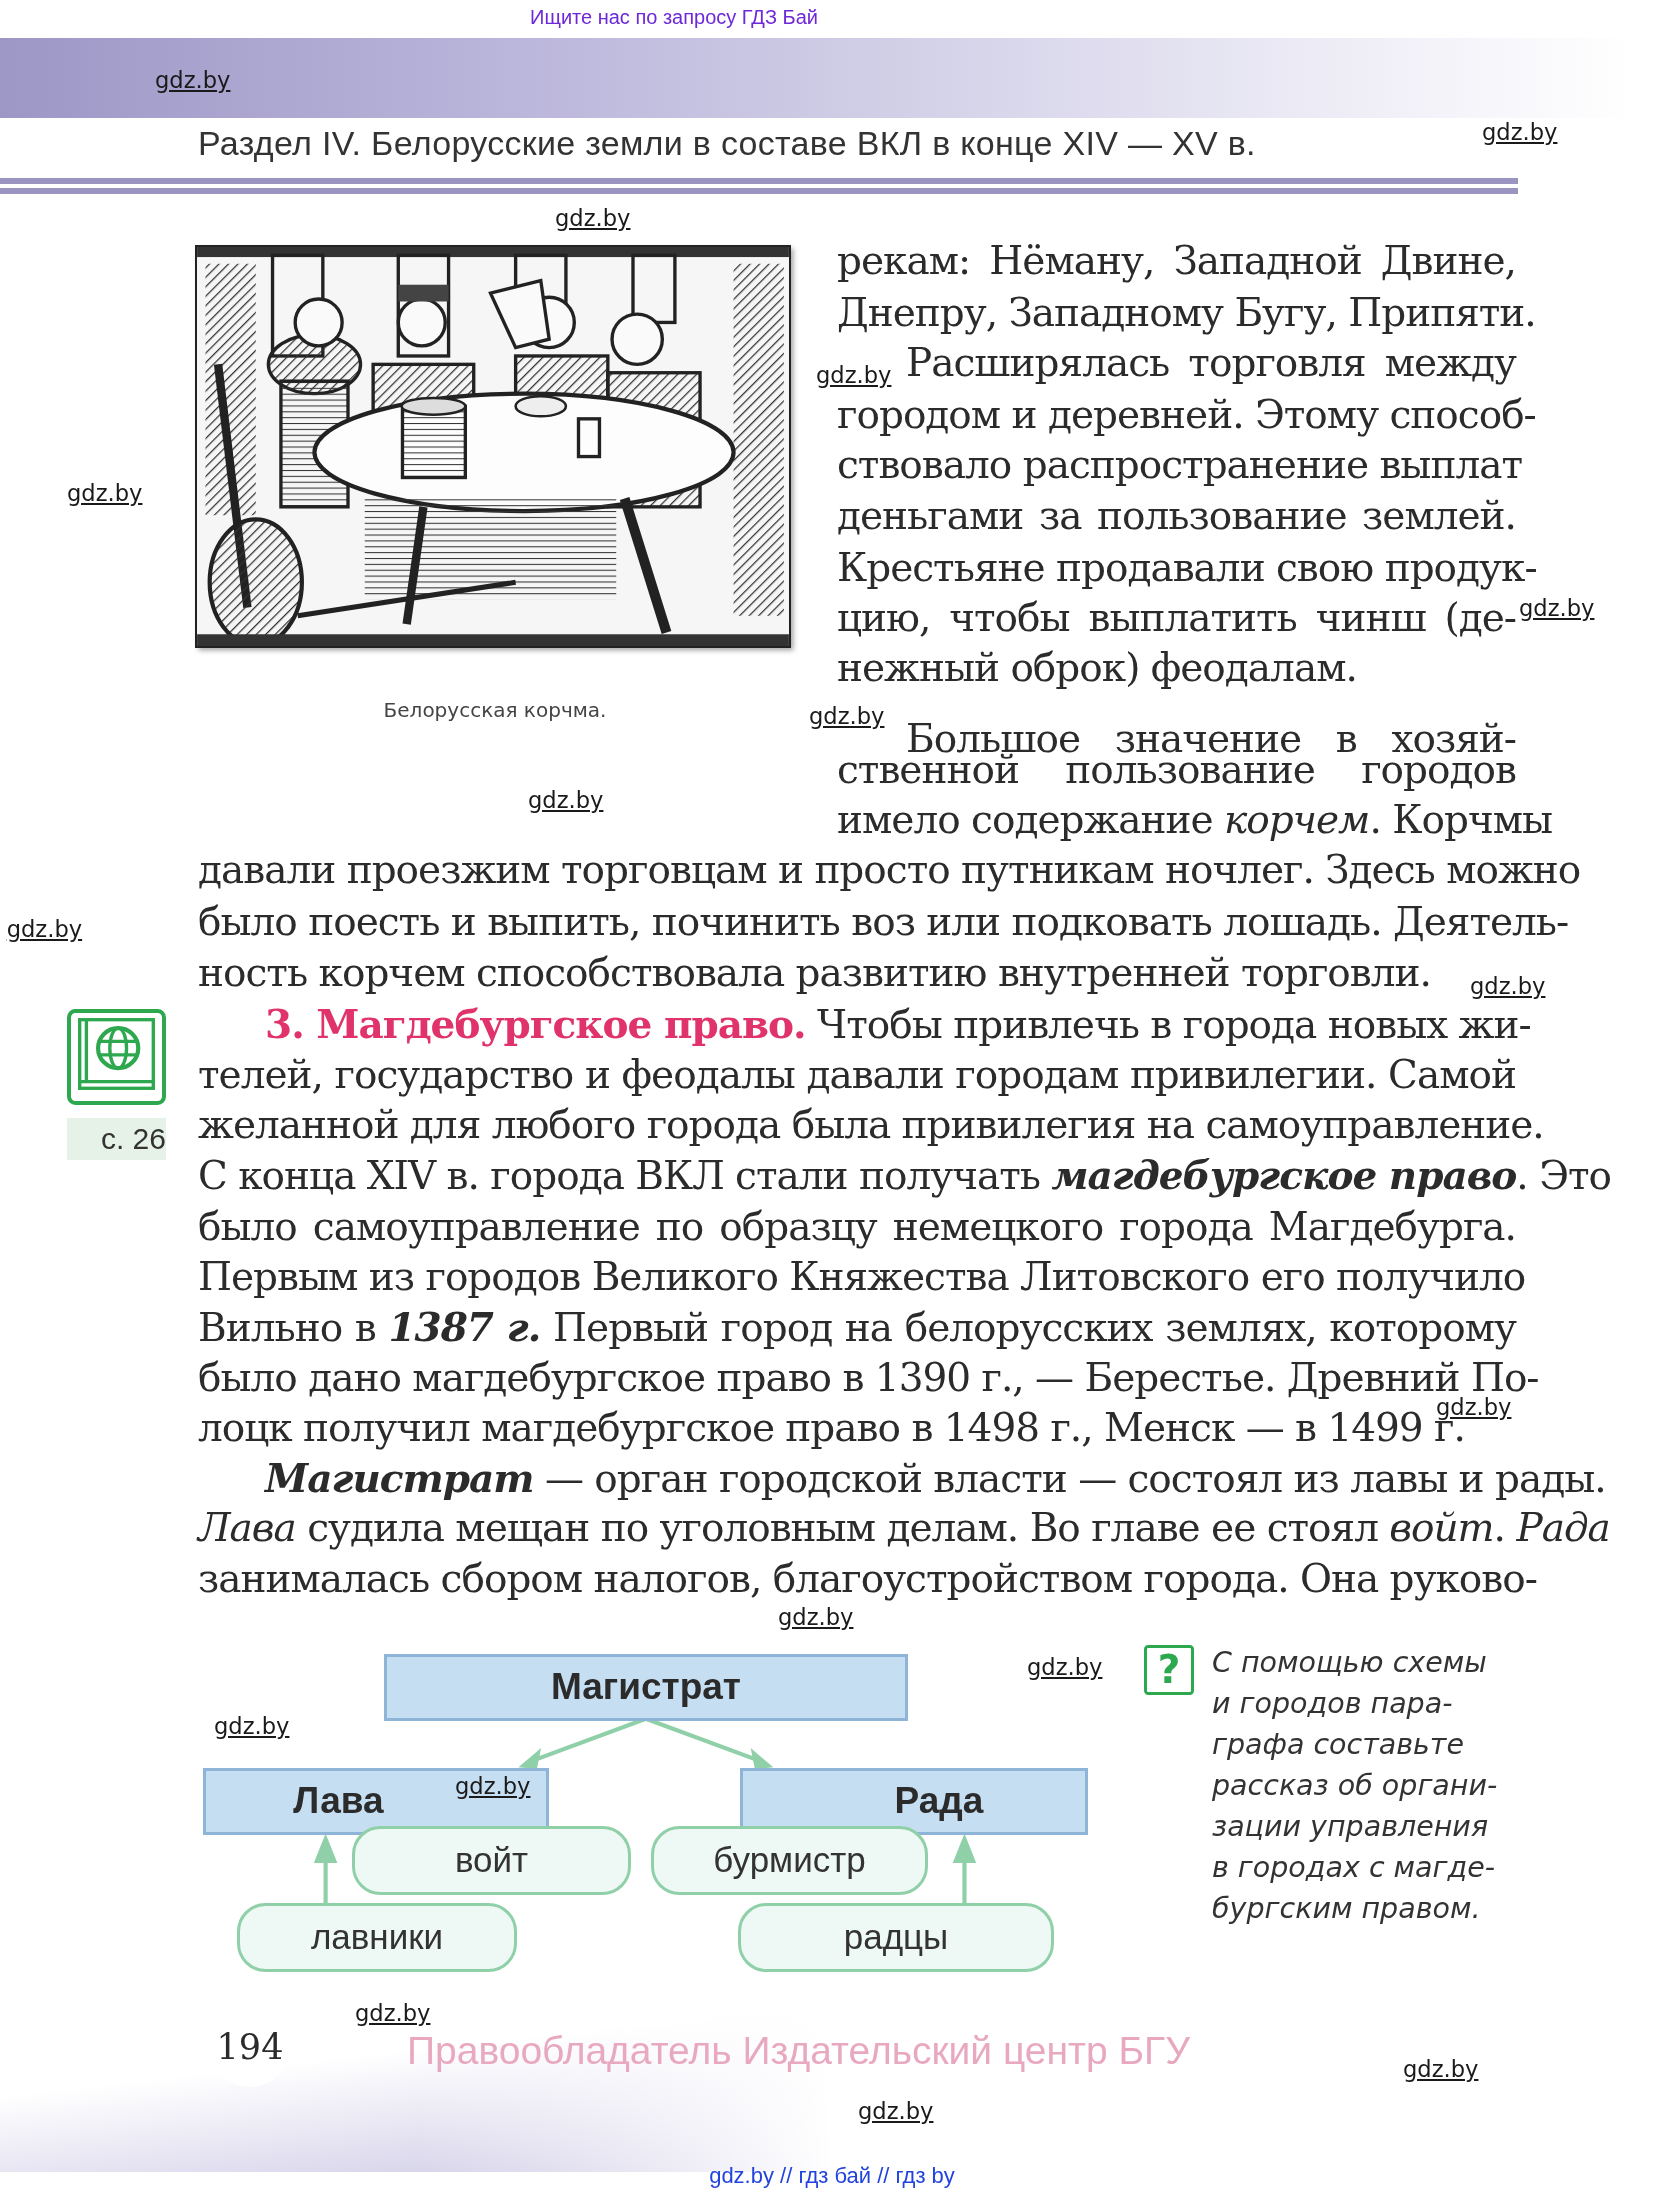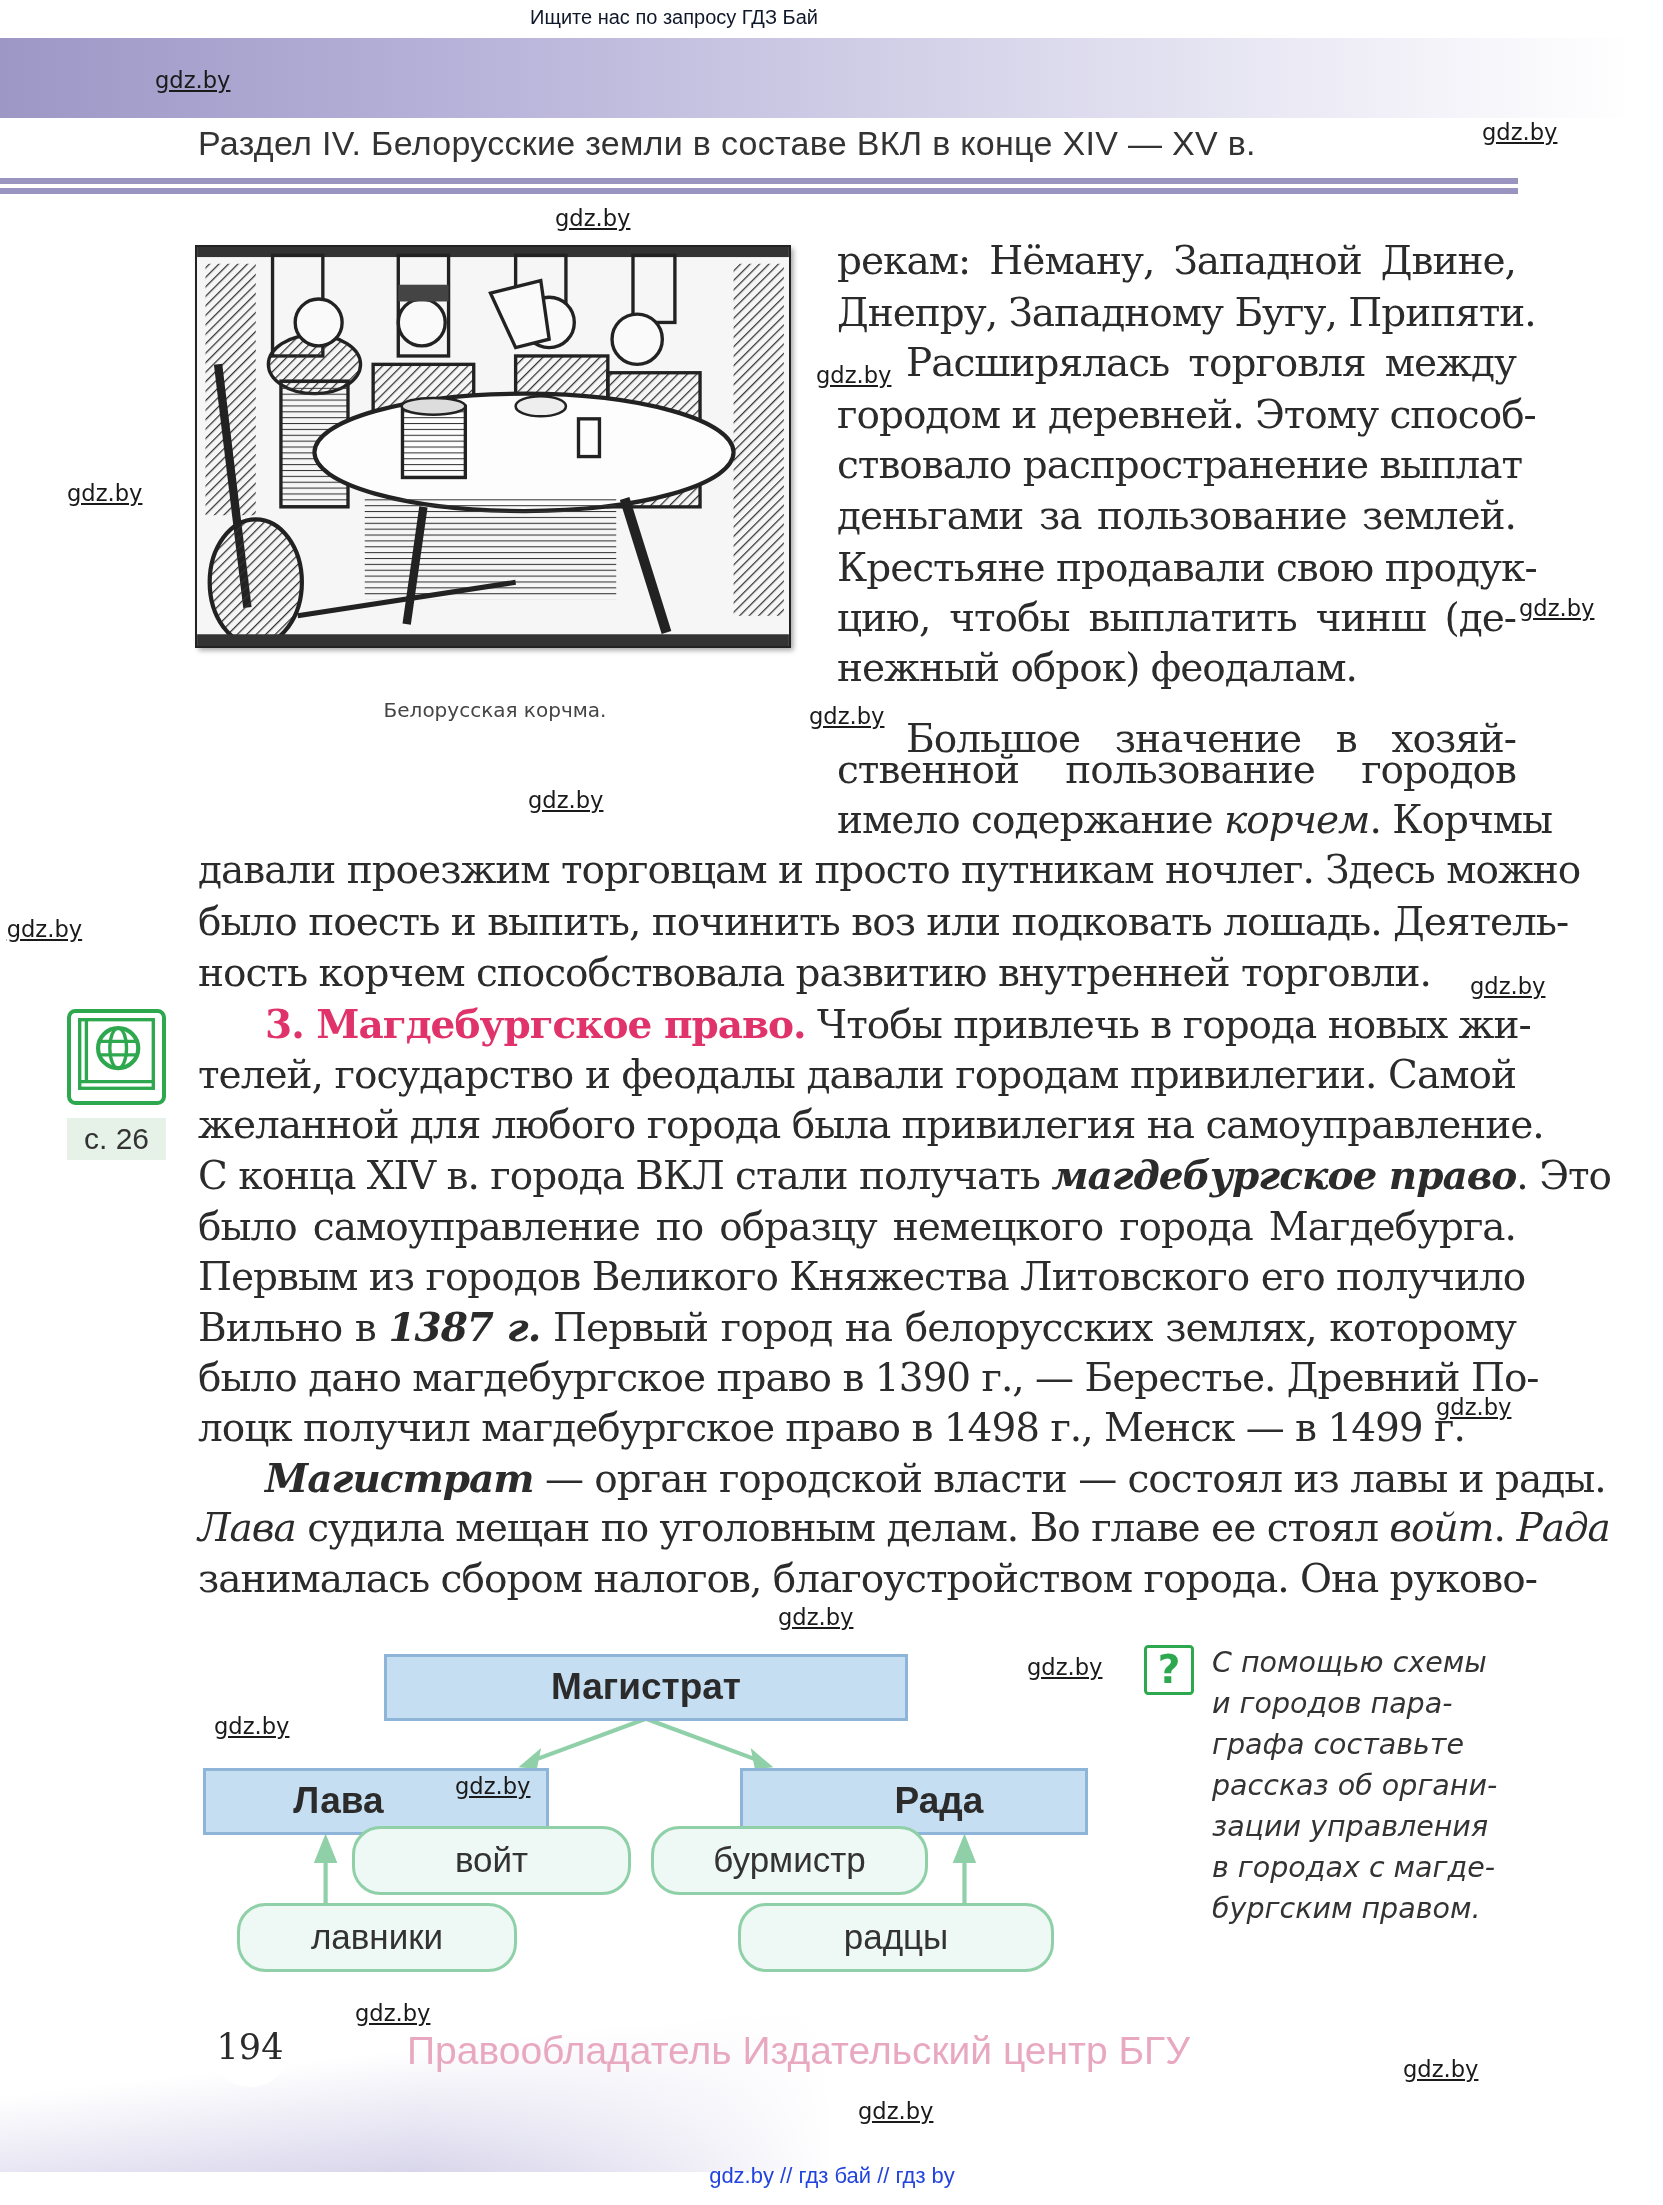--- a/index.html
+++ b/index.html
@@ -1,34 +1,34 @@
 <!DOCTYPE html>
 <html style="font-size:13.4px"><head>
 <meta charset="utf-8">
 <style>
   html, body { margin:0; padding:0; }
   body { width:1664px; height:2205px; position:relative; background:#ffffff; overflow:hidden; font-family:"DejaVu Serif", serif; color:#2b2b2b; }
   .abs { position:absolute; }
-  .top-banner { left:0; top:0; width:1348px; height:34px; text-align:center; color:#0f172a; font-family:"Liberation Sans", sans-serif; font-size:20px; line-height:34px; }
+  .top-banner { left:0; top:0; width:1348px; height:34px; text-align:center; color:#6d28d9; font-family:"Liberation Sans", sans-serif; font-size:20px; line-height:34px; }
   .header-band { left:0; top:38px; width:1635px; height:80px; background:linear-gradient(to right,#9d97c6 0%,#b9b4da 30%,#d7d5ea 60%,#f1f0f8 85%,#ffffff 100%); }
   .wm { font-family:"DejaVu Sans", sans-serif; font-size:22.6px; color:#1a1a1a; white-space:nowrap;text-decoration:underline; }
   .section-title { left:198px; top:124px; font-family:"Liberation Sans", sans-serif; font-size:34px; color:#333; white-space:nowrap; letter-spacing:0.3px; }
   .rule { left:0; width:1518px; height:5.9px; background:#9a94c0; }
   .woodcut { left:195px; top:245px; width:592px; height:399px; border:2.5px solid #222; box-shadow:2.5px 3.4px 5px rgba(0,0,0,0.35); background:#f4f4f4; overflow:hidden; }
   .caption { left:252px; width:486px; text-align:center; font-family:"DejaVu Sans", sans-serif; font-size:20px; color:#444; line-height:42px; top:689px; }
   .line { position:absolute; font-size:39px; line-height:50px; white-space:nowrap; letter-spacing:-1px; }
   .rcol { left:837px; width:679px; text-align:justify; text-align-last:justify; }
   .full { left:198px; width:1318px; text-align:justify; text-align-last:justify; }
   .last { text-align-last:left; }
   .indent { padding-left:67px; box-sizing:border-box; }
   .heading3 { color:#e0336b; font-weight:bold; }
   .bi { font-weight:bold; font-style:italic; }
   .it { font-style:italic; }
   .icon-box { left:67px; top:1009px; width:99px; height:96px; border:4.2px solid #2ea84e; border-radius:8.4px; box-sizing:border-box; }
-  .page-ref { left:67px; top:1118px; width:99px; height:42px; background:#e6f1e8; font-family:"Liberation Sans", sans-serif; font-size:30px; color:#333; text-align:center; line-height:42px; }
+  .page-ref { left:67px; top:1118px; width:99px; height:42px; background:#e6f1e8; font-family:"Liberation Sans", sans-serif; font-size:30px; color:#333; text-align:right; line-height:42px; }
   .box { position:absolute; background:#c6def2; border:3.4px solid #8eb4d8; box-sizing:border-box; font-family:"Liberation Sans", sans-serif; font-weight:bold; font-size:37px; color:#2b2b2b; text-align:center; }
   .pill { position:absolute; background:#eef8f4; border:3.4px solid #8fd0a8; border-radius:28.5px; box-sizing:border-box; font-family:"Liberation Sans", sans-serif; font-size:35px; color:#333; text-align:center; }
   .q-icon { left:1144px; top:1645px; width:50px; height:50px; border:3.4px solid #2ea84e; border-radius:4.2px; box-sizing:border-box; color:#2ea84e; font-family:"DejaVu Sans", sans-serif; font-weight:bold; font-size:39px; line-height:44px; text-align:center; }
   .task { left:1212px; top:1642px; width:319px; font-family:"DejaVu Sans", sans-serif; font-style:italic; font-size:28.5px; line-height:41px; color:#333; }
   .footer-band { left:0; top:1983px; width:1664px; height:189px; background:linear-gradient(to bottom right,#ffffff 0%,#ffffff 30%,#e2e0f0 55%,#aaa3d0 100%); }
   .footer-band2 { left:0; top:1983px; width:1664px; height:189px; background:linear-gradient(to right,rgba(255,255,255,0) 0%,rgba(255,255,255,0) 25%,#ffffff 50%,#ffffff 100%); }
   .page-num { left:210px; top:2007px; width:80px; height:80px; border-radius:50%; background:#ffffff; font-family:"DejaVu Serif", serif; font-size:35px; color:#2b2b2b; text-align:center; line-height:80px; }
   .copyright { left:407px; top:2029px; font-family:"Liberation Sans", sans-serif; font-size:39px; color:#e8a8c0; white-space:nowrap; }
   .bottom-links { left:0; top:2163px; width:1664px; text-align:center; font-family:"Liberation Sans", sans-serif; font-size:22px; color:#2244dd; }
 </style>

